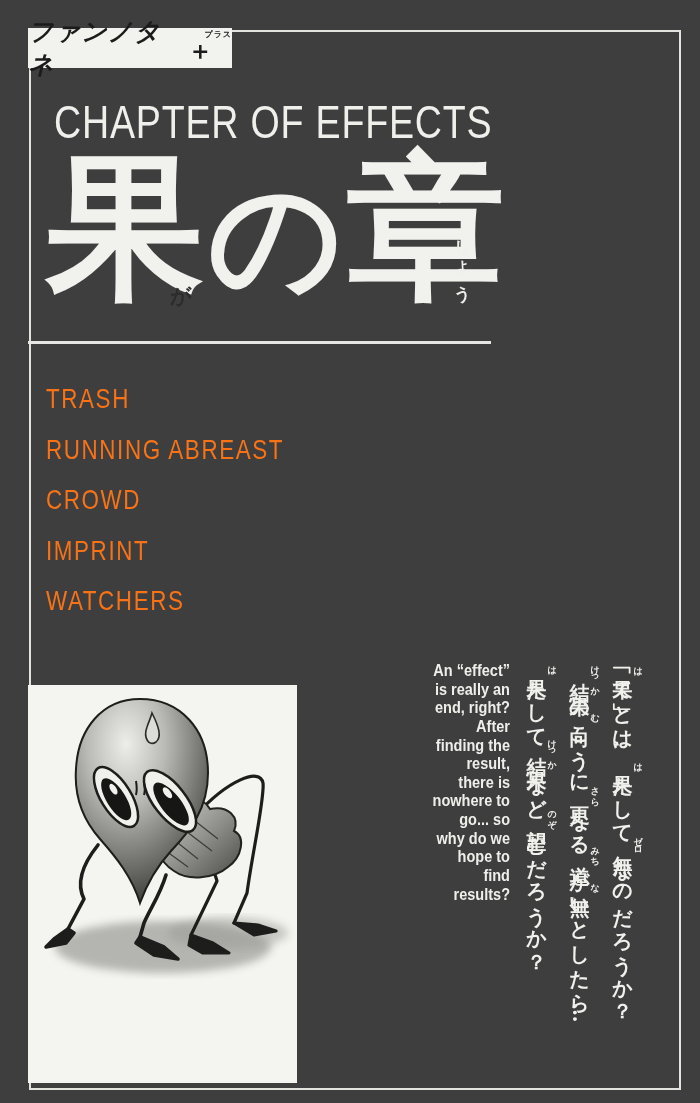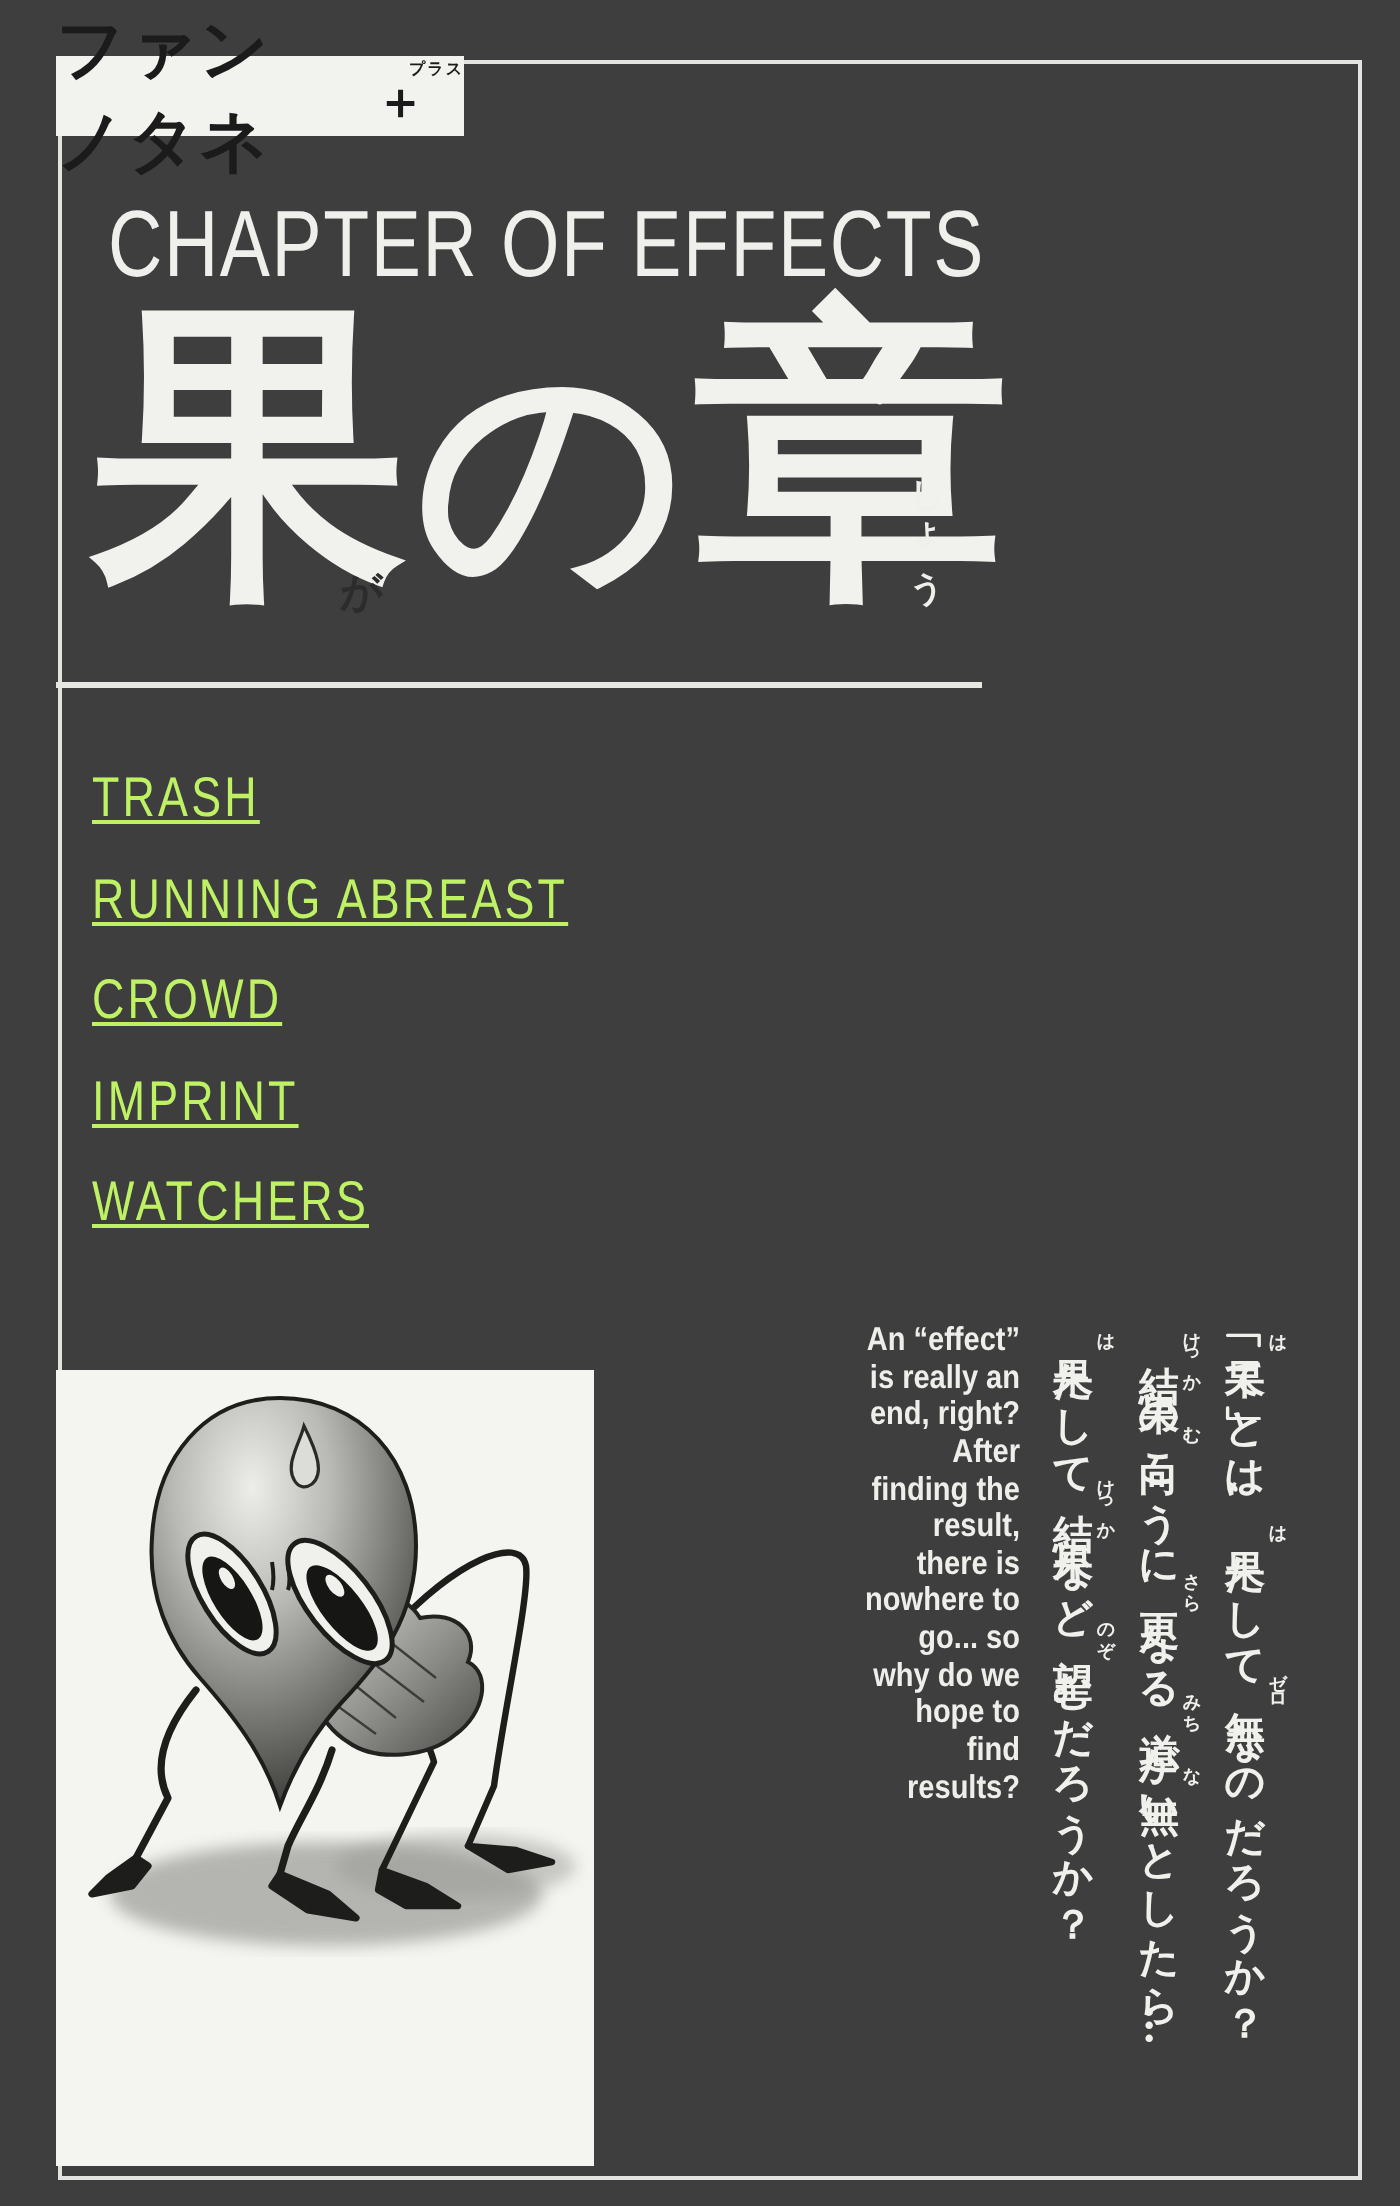--- a/index.html
+++ b/index.html
@@ -15,22 +15,23 @@
     border:2px solid #e3e3e0;
   }
   
   .series-box{
     left:28px;top:28px;width:204px;height:40px;
     background:#f2f2ee;color:#1b1b1b;
     display:flex;align-items:center;justify-content:center;
     z-index:3;
   }
   .series-text{
-    font-size:34px;font-weight:bold;letter-spacing:1px;
+    font-size:25px;font-weight:bold;letter-spacing:1px;
     font-family:"DejaVu Sans","Liberation Sans",sans-serif;
+    font-style:italic;
   }
   .plus-ruby{font-size:25px;font-weight:bold;ruby-position:over;}
   .plus-ruby rt{font-size:8px;font-weight:bold;letter-spacing:1px;margin-left:36px;}
   
   .title-en{
     left:54px;top:94px;
     font-size:47px;color:#efefec;letter-spacing:1px;
     transform:scaleX(0.80);transform-origin:left center;
     white-space:nowrap;font-weight:500;
   }
@@ -49,21 +50,21 @@
   }
   .furi-shou{
     left:452px;top:228px;font-size:17px;color:#efefec;
     writing-mode:vertical-rl;letter-spacing:3px;
     font-family:"DejaVu Serif","Liberation Serif",serif;font-weight:bold;
     z-index:2;
   }
   
   .divider{left:28px;top:341px;width:463px;height:3px;background:#e6e6e3;}
   
-  .chapter-list{left:46px;top:383px;color:#bef264;text-decoration:underline;}
+  .chapter-list{left:46px;top:383px;color:#f97316;}
   .chapter-item{
     font-size:28px;letter-spacing:2px;height:50.5px;
     transform:scaleX(0.80);transform-origin:left top;
     white-space:nowrap;font-weight:500;
   }
   
   .illustration-box{
     left:28px;top:685px;width:269px;height:398px;
     background:#f4f4f0;z-index:2;
   }

